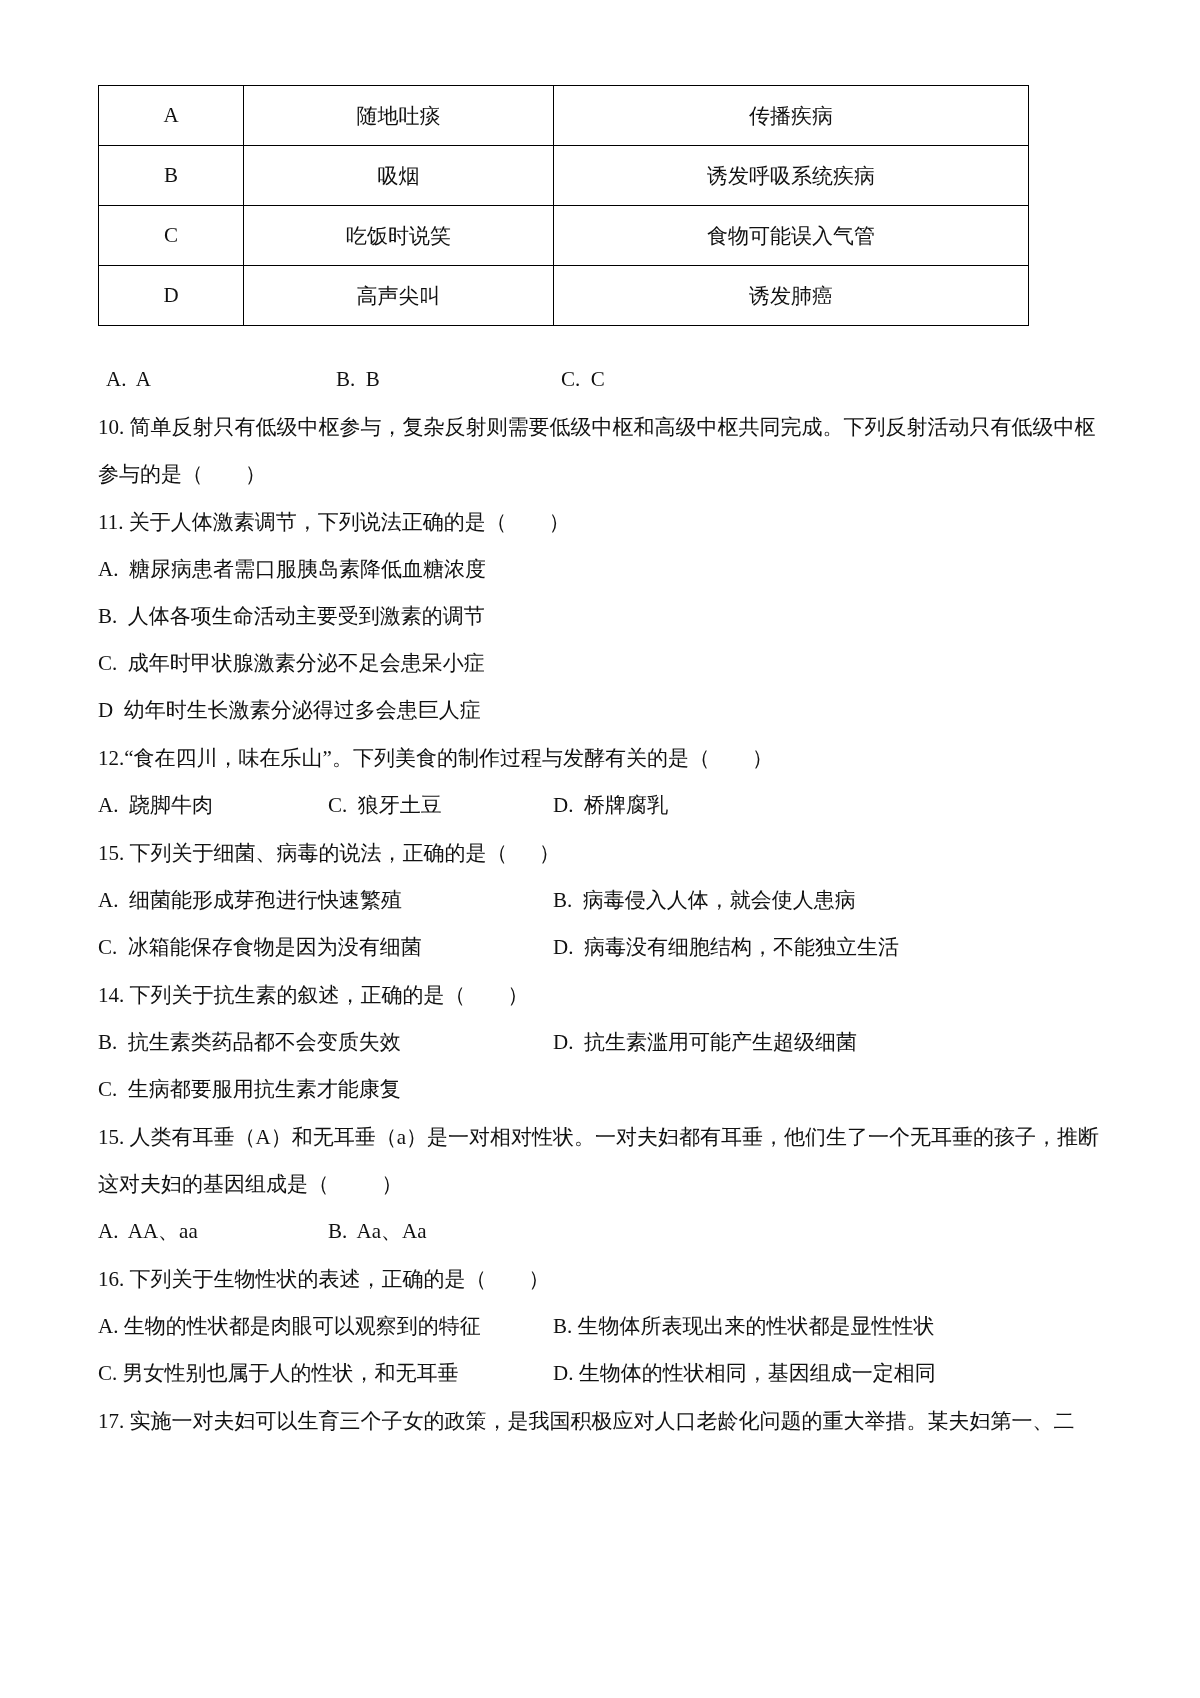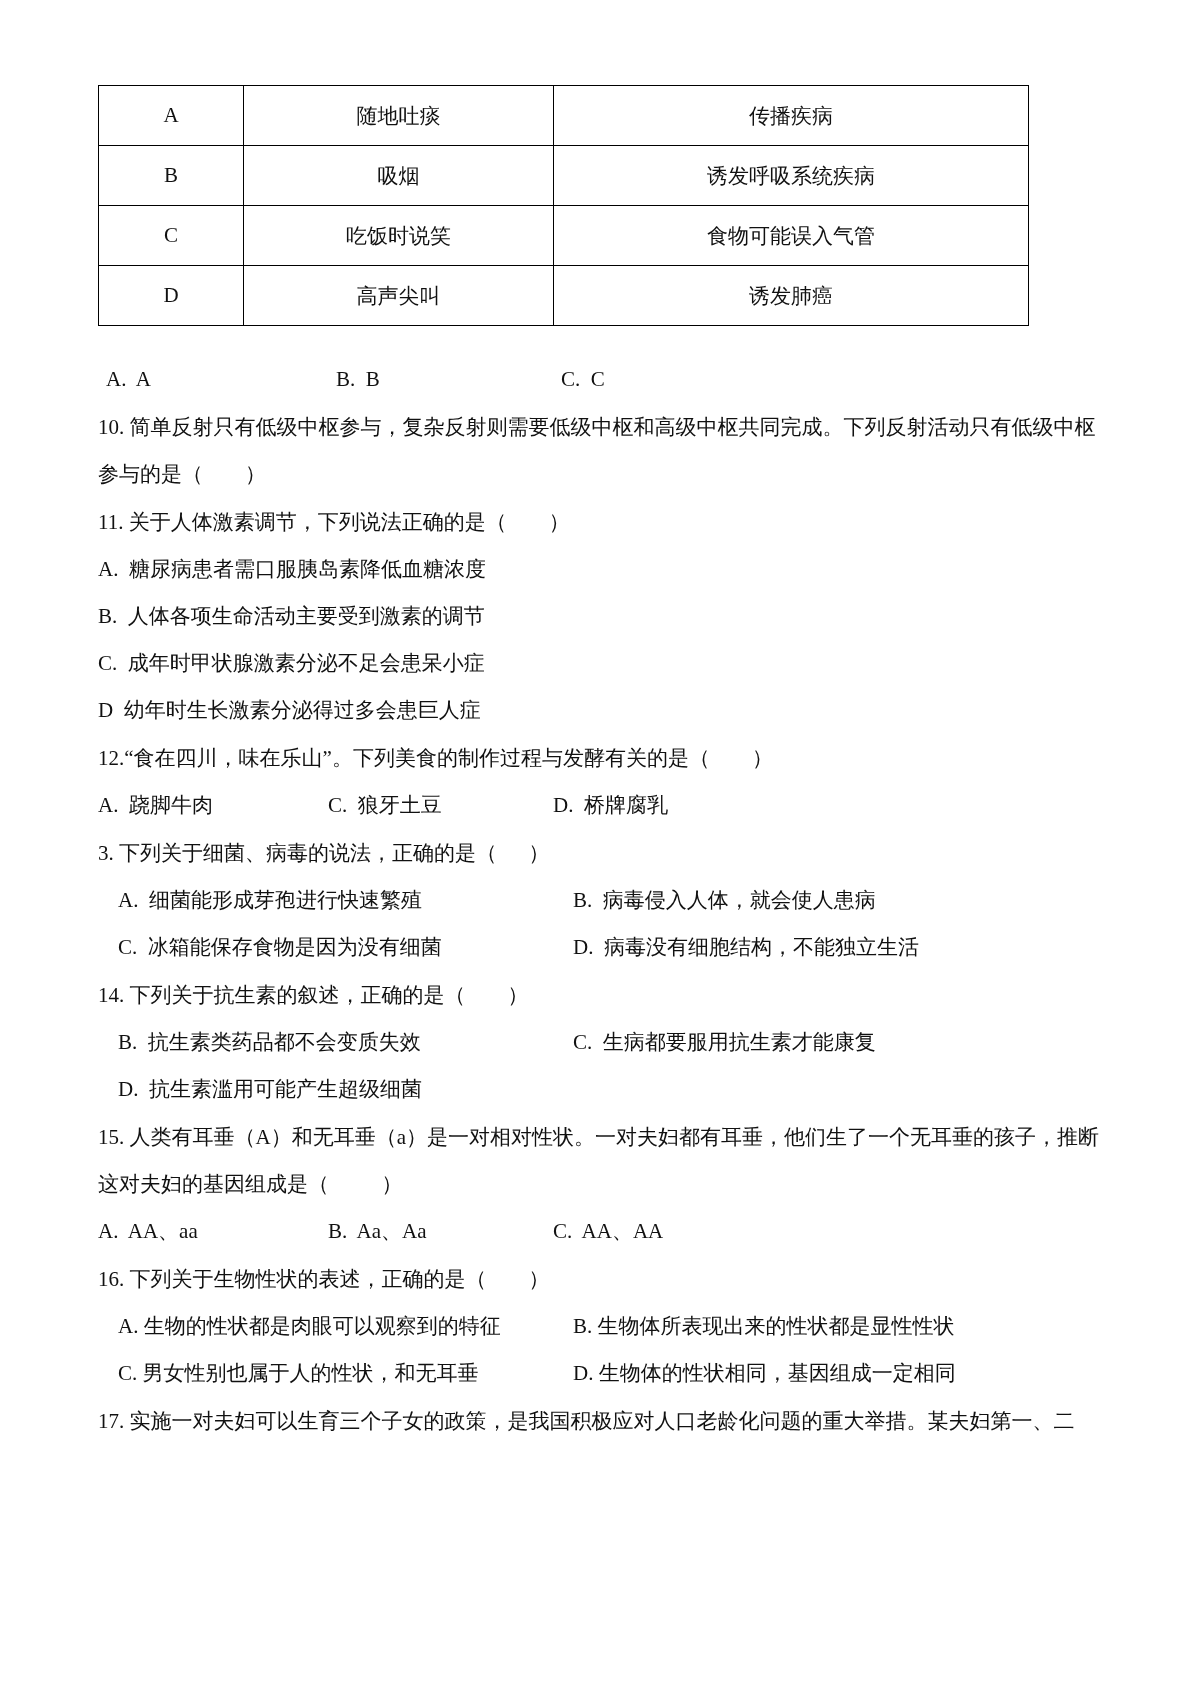--- a/index.html
+++ b/index.html
@@ -55,21 +55,20 @@
   .options {
     line-height: 47px;
   }
   .options.inline4 {
     display: grid;
     grid-template-columns: 230px 225px 230px 1fr;
   }
   .options.twocol {
     display: grid;
     grid-template-columns: 455px 1fr;
-    margin-left: 20px;
   }
   .options.stacked .opt-cell {
     display: block;
   }
   .opt-cell {
     white-space: pre-wrap;
   }
 </style>
 </head>
 <body>
@@ -127,42 +126,41 @@
       </div>
       <div class="question">
         <div class="stem">12.“食在四川，味在乐山”。下列美食的制作过程与发酵有关的是（        ）</div>
         <div class="options inline4">
           <div class="opt-cell">A.  跷脚牛肉</div>
           <div class="opt-cell">C.  狼牙土豆</div>
           <div class="opt-cell">D.  桥牌腐乳</div>
         </div>
       </div>
       <div class="question">
-        <div class="stem">3. 下列关于细菌、病毒的说法，正确的是（      ）</div>
+        <div class="stem">15. 下列关于细菌、病毒的说法，正确的是（      ）</div>
         <div class="options twocol">
           <div class="opt-cell">A.  细菌能形成芽孢进行快速繁殖</div>
           <div class="opt-cell">B.  病毒侵入人体，就会使人患病</div>
           <div class="opt-cell">C.  冰箱能保存食物是因为没有细菌</div>
           <div class="opt-cell">D.  病毒没有细胞结构，不能独立生活</div>
         </div>
       </div>
       <div class="question">
         <div class="stem">14. 下列关于抗生素的叙述，正确的是（        ）</div>
         <div class="options twocol">
           <div class="opt-cell">B.  抗生素类药品都不会变质失效</div>
+          <div class="opt-cell">D.  抗生素滥用可能产生超级细菌</div>
           <div class="opt-cell">C.  生病都要服用抗生素才能康复</div>
-          <div class="opt-cell">D.  抗生素滥用可能产生超级细菌</div>
         </div>
       </div>
       <div class="question">
         <div class="stem">15. 人类有耳垂（A）和无耳垂（a）是一对相对性状。一对夫妇都有耳垂，他们生了一个无耳垂的孩子，推断这对夫妇的基因组成是（          ）</div>
         <div class="options inline4">
           <div class="opt-cell">A.  AA、aa</div>
           <div class="opt-cell">B.  Aa、Aa</div>
-          <div class="opt-cell">C.  AA、AA</div>
         </div>
       </div>
       <div class="question">
         <div class="stem">16. 下列关于生物性状的表述，正确的是（        ）</div>
         <div class="options twocol">
           <div class="opt-cell">A. 生物的性状都是肉眼可以观察到的特征</div>
           <div class="opt-cell">B. 生物体所表现出来的性状都是显性性状</div>
           <div class="opt-cell">C. 男女性别也属于人的性状，和无耳垂</div>
           <div class="opt-cell">D. 生物体的性状相同，基因组成一定相同</div>
         </div>

